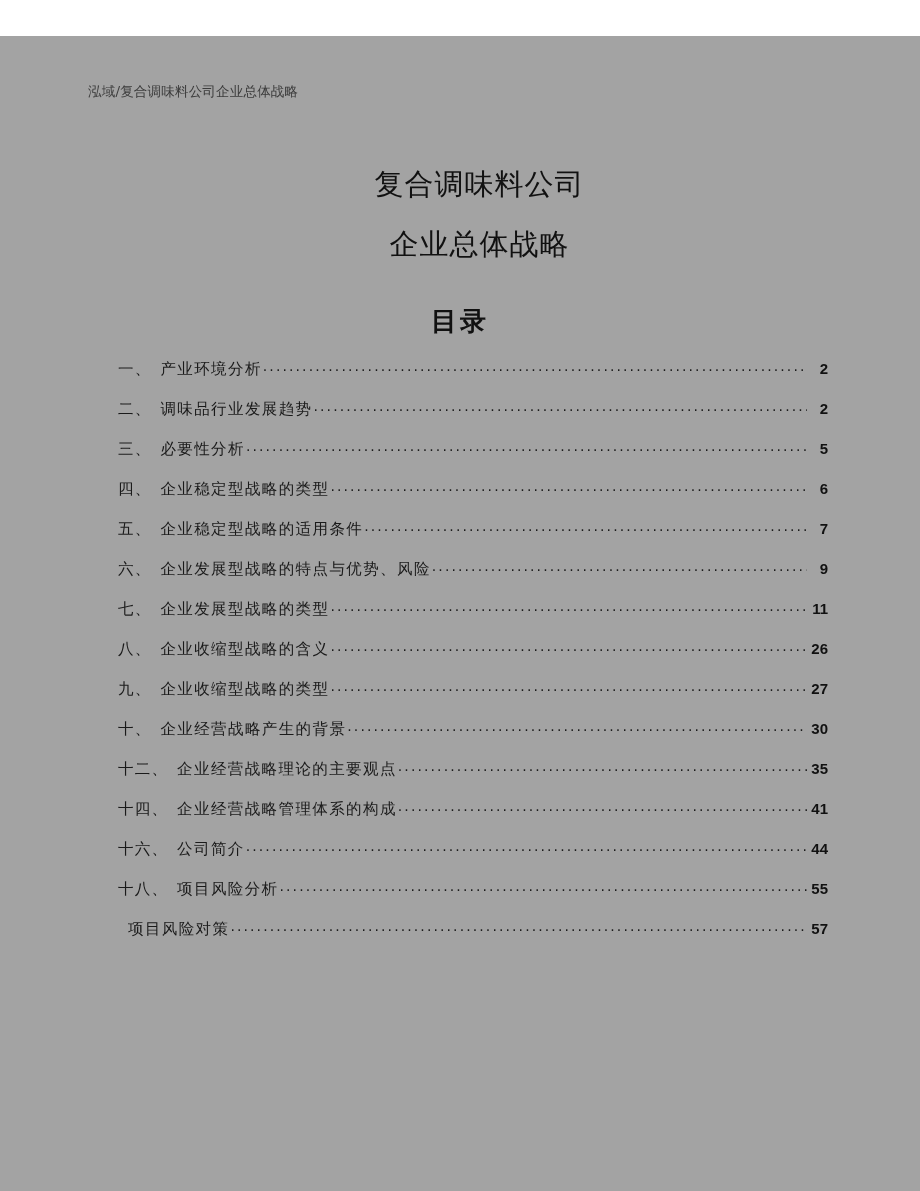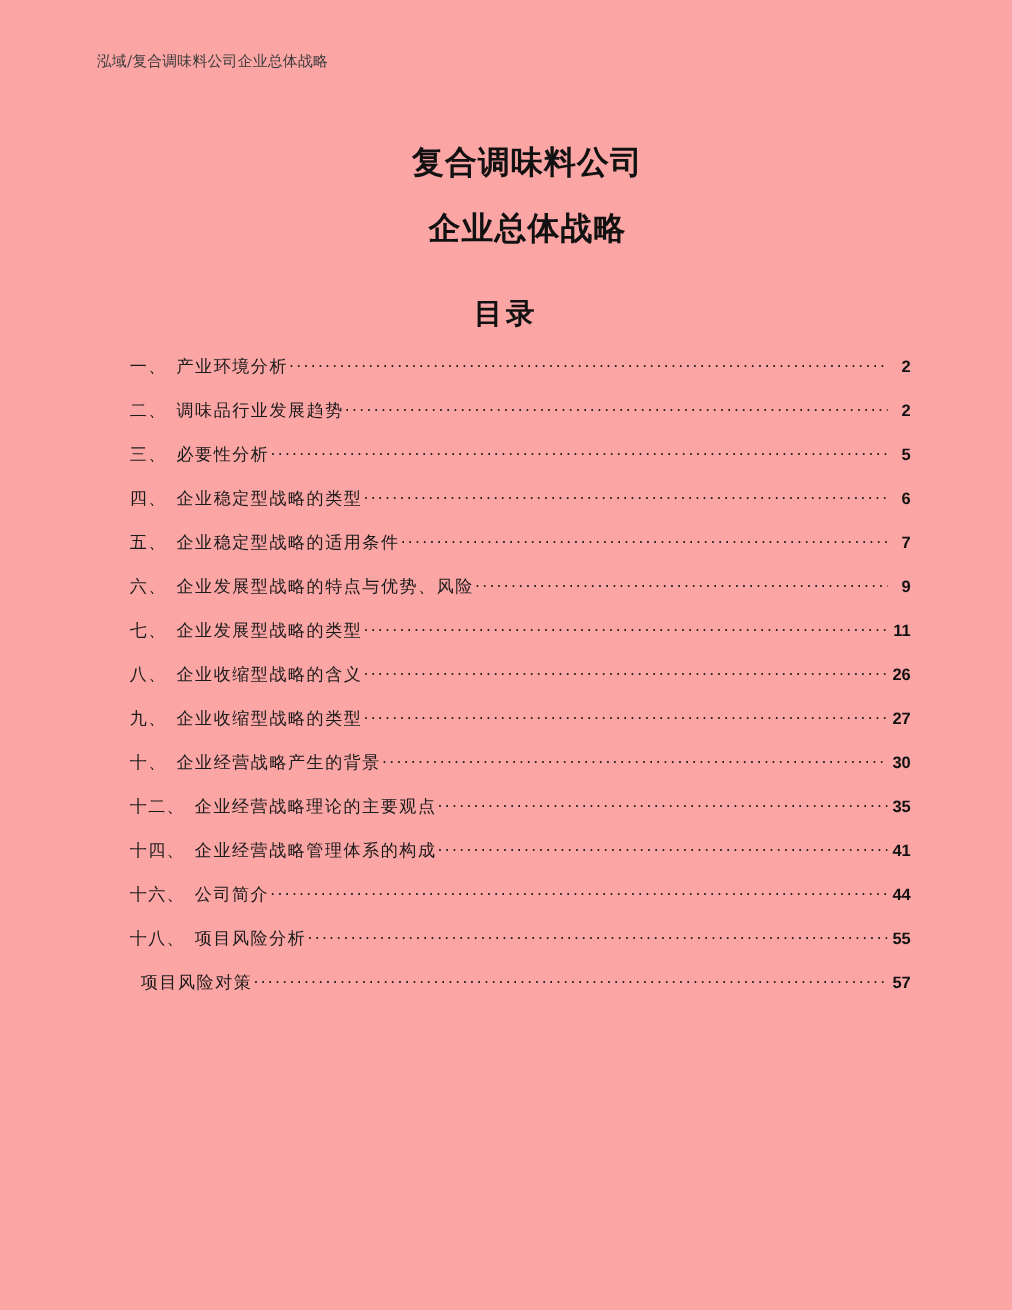--- a/index.html
+++ b/index.html
@@ -13,21 +13,22 @@
     height: 1191px;
     position: relative;
     font-family: "Liberation Sans", "DejaVu Sans", sans-serif;
     color: #000000;
     overflow: hidden;
   }
 
   .page {
     position: absolute;
     inset: 0;
-    background: #fca5a5;
+    background: #a3a3a3;
+    margin-top: 36px;
   }
 
   
   .doc-header {
     position: absolute;
     left: 88px;
     top: 47px;
     font-family: "DejaVu Serif", "Liberation Serif", serif;
     font-size: 13.5px;
     letter-spacing: 0.2px;
@@ -39,21 +40,21 @@
   .title-block {
     position: absolute;
     left: 0;
     right: 0;
     top: 118px;
     text-align: center;
   }
   .doc-title-line {
     font-family: "Liberation Sans", "DejaVu Sans", sans-serif;
     font-size: 29px;
-    font-weight: bold;
+    font-weight: normal;
     letter-spacing: 1px;
     line-height: 60px;
     color: #111111;
     padding-left: 39px;
   }
 
   
   .toc-heading {
     position: absolute;
     left: 0;

